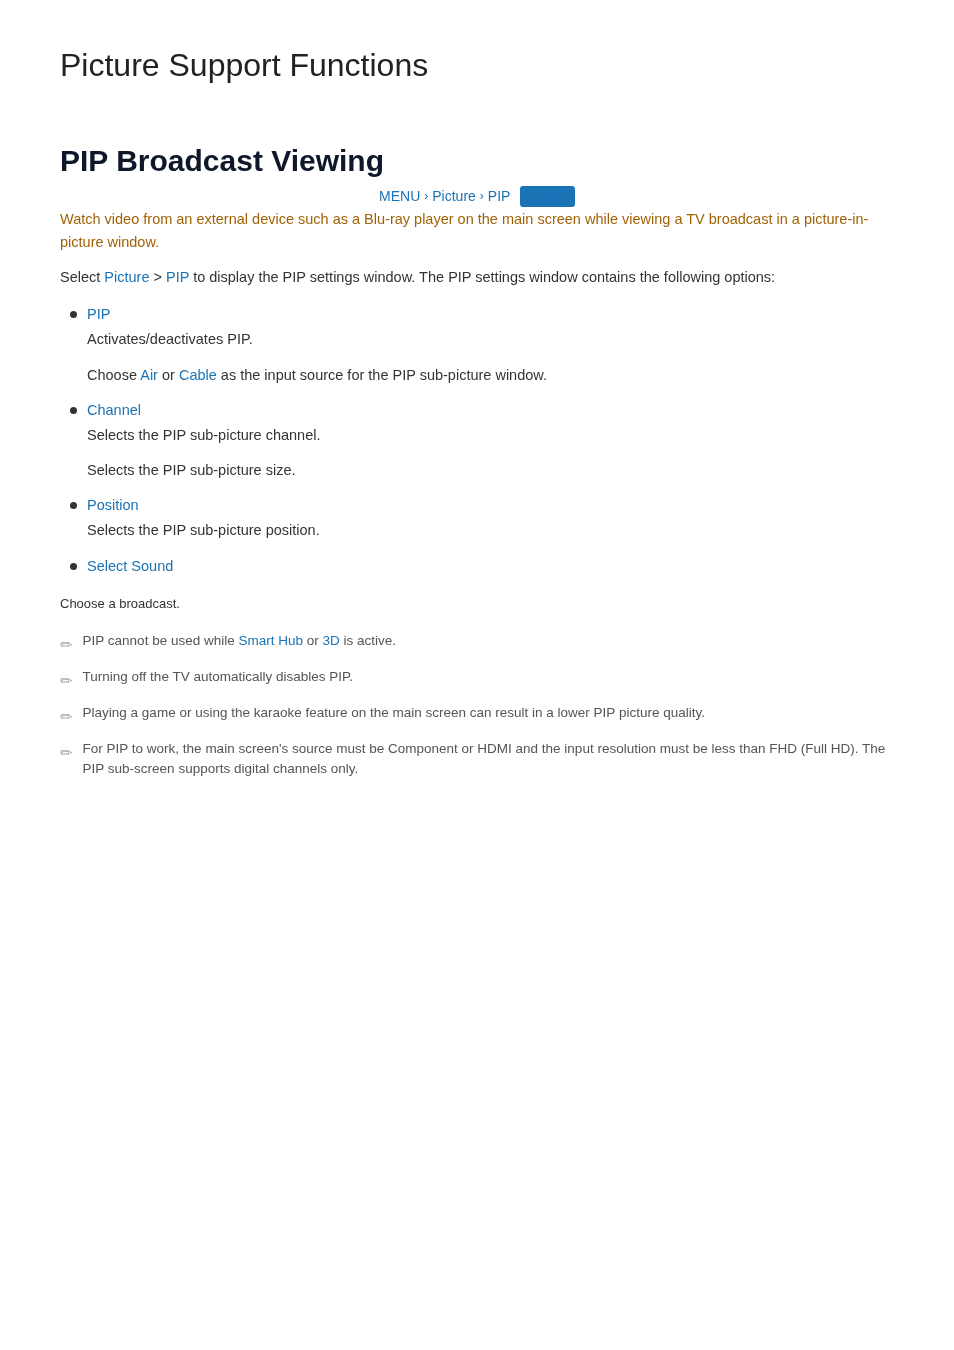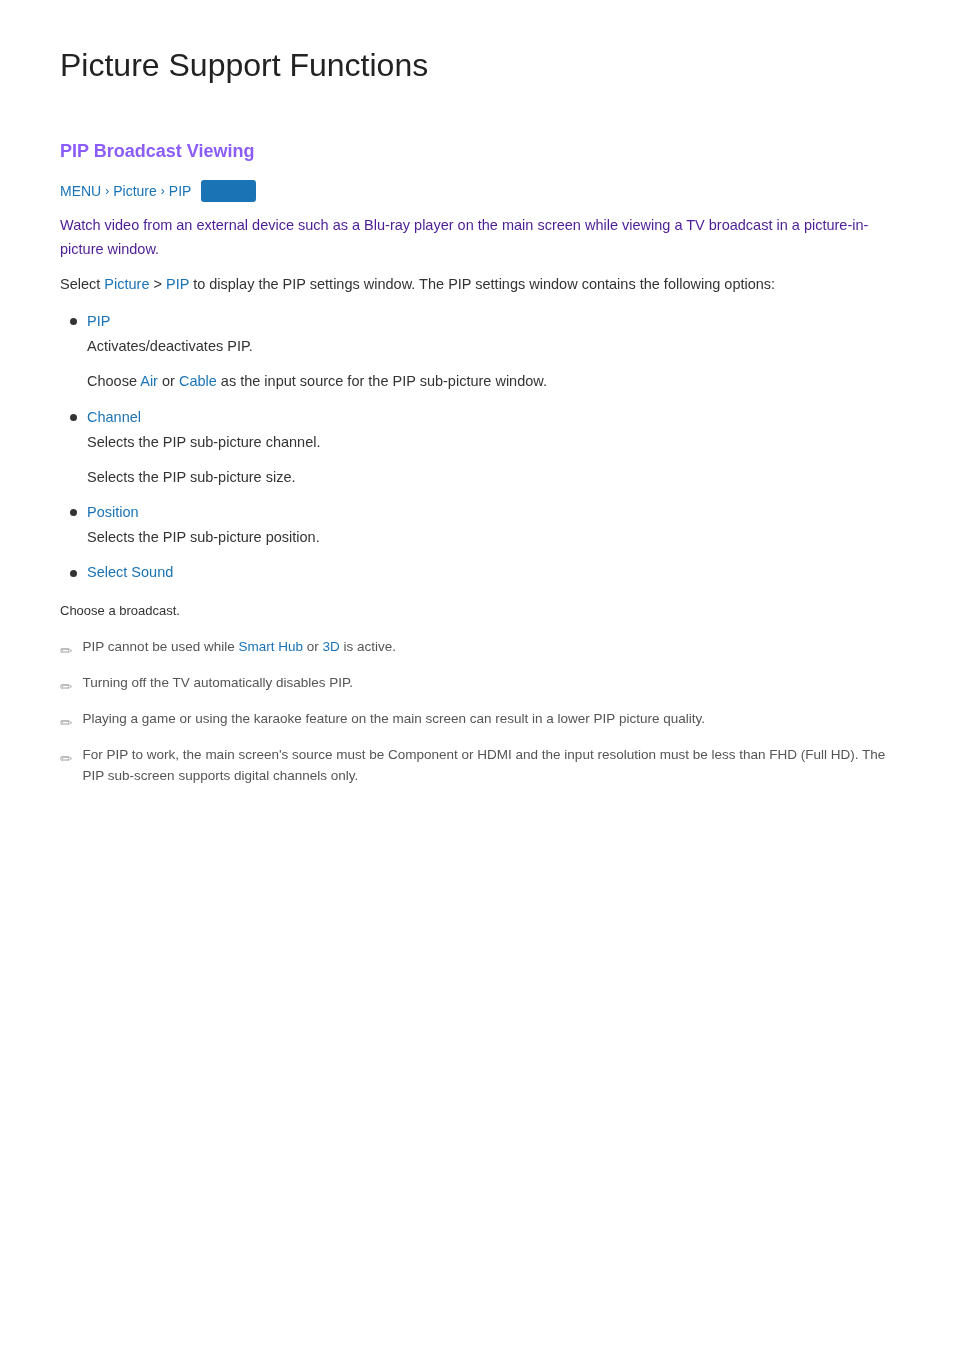--- a/index.html
+++ b/index.html
@@ -20,54 +20,53 @@
 
     .page-title {
       font-size: 32px;
       font-weight: 300;
       color: #222;
       margin-bottom: 36px;
       padding-bottom: 10px;
     }
 
     .section-title {
-      font-size: 18px;
+      font-size: 30px;
       font-weight: 600;
-      color: #8b5cf6;
-      margin-bottom: 14px;
+      color: #0f172a;
     }
 
     .breadcrumb {
       color: #1a73b5;
       font-size: 14px;
       font-weight: 500;
-      margin-bottom: 12px;
       display: flex;
       align-items: center;
       gap: 4px;
+      justify-content: center;
     }
 
     .breadcrumb span {
       color: #1a73b5;
     }
 
     .try-now-badge {
       background-color: #1a73b5;
       color: #fff;
       font-size: 11px;
       padding: 2px 7px;
       border-radius: 3px;
       margin-left: 6px;
       font-weight: 400;
       vertical-align: middle;
     }
 
     .intro-text {
       margin-bottom: 12px;
-      color: #4c1d95;
+      color: #a16207;
       font-size: 14.5px;
     }
 
     .select-text {
       margin-bottom: 14px;
       color: #333;
       font-size: 14.5px;
     }
 
     .link {

